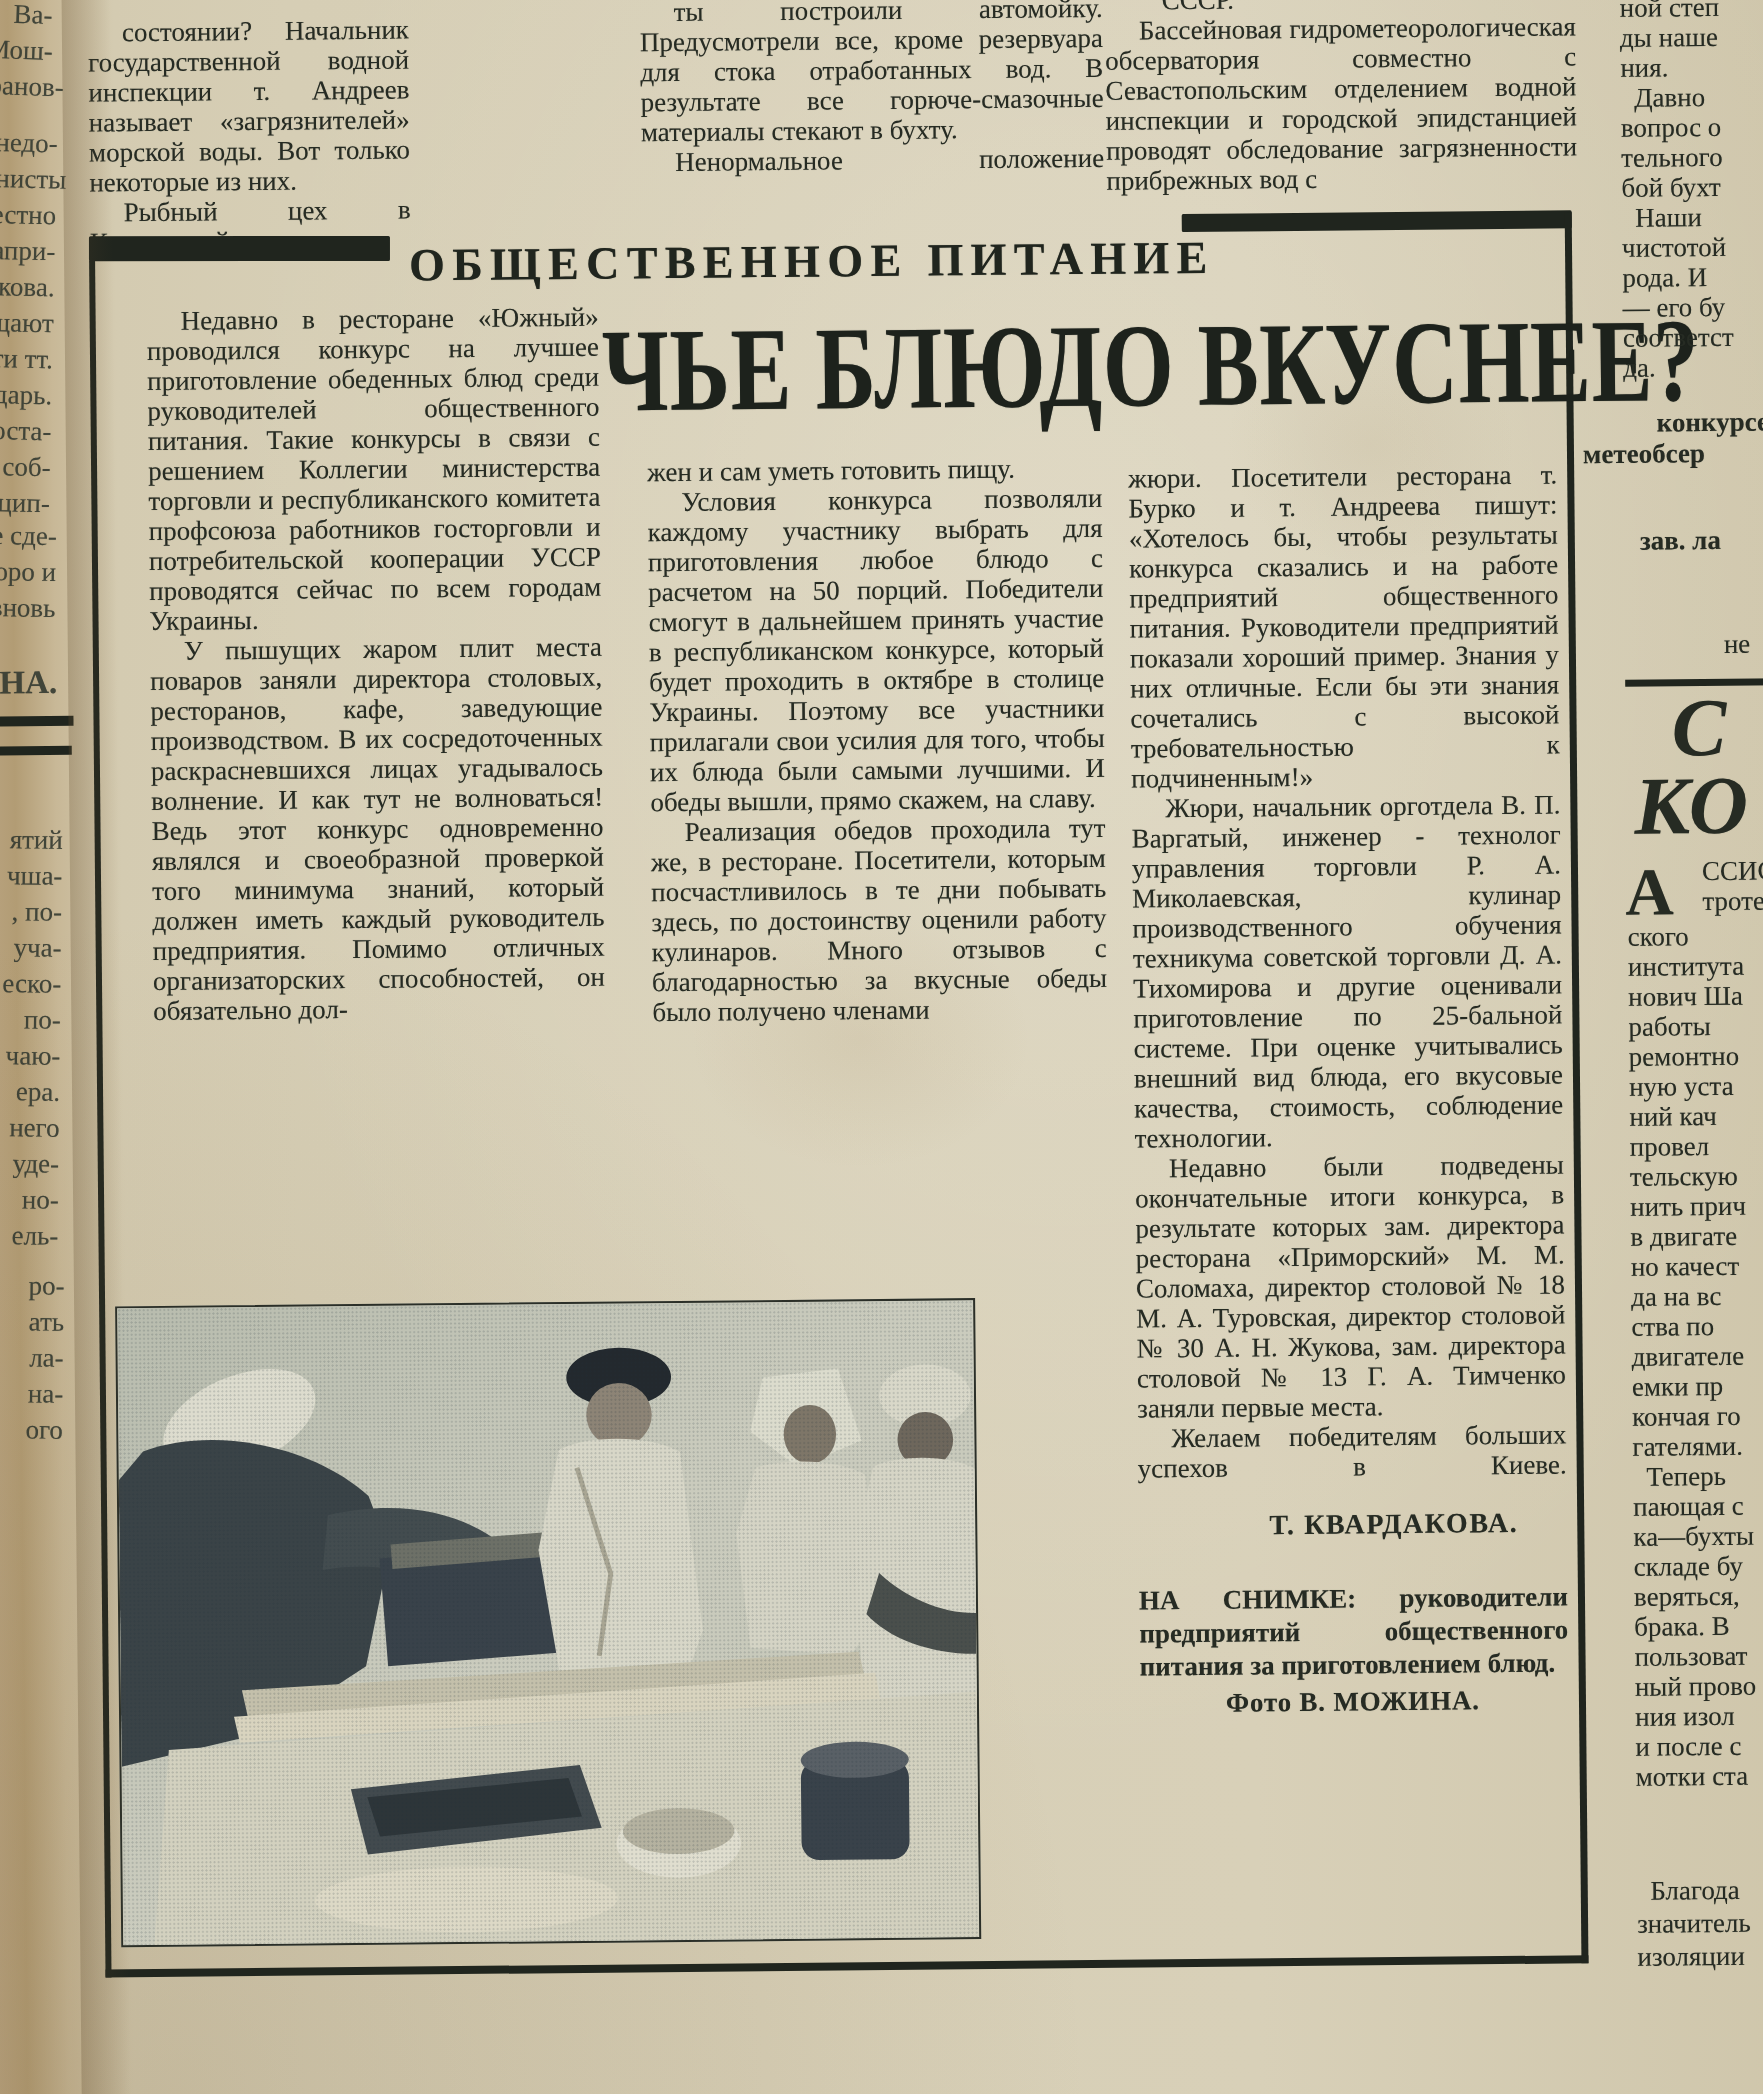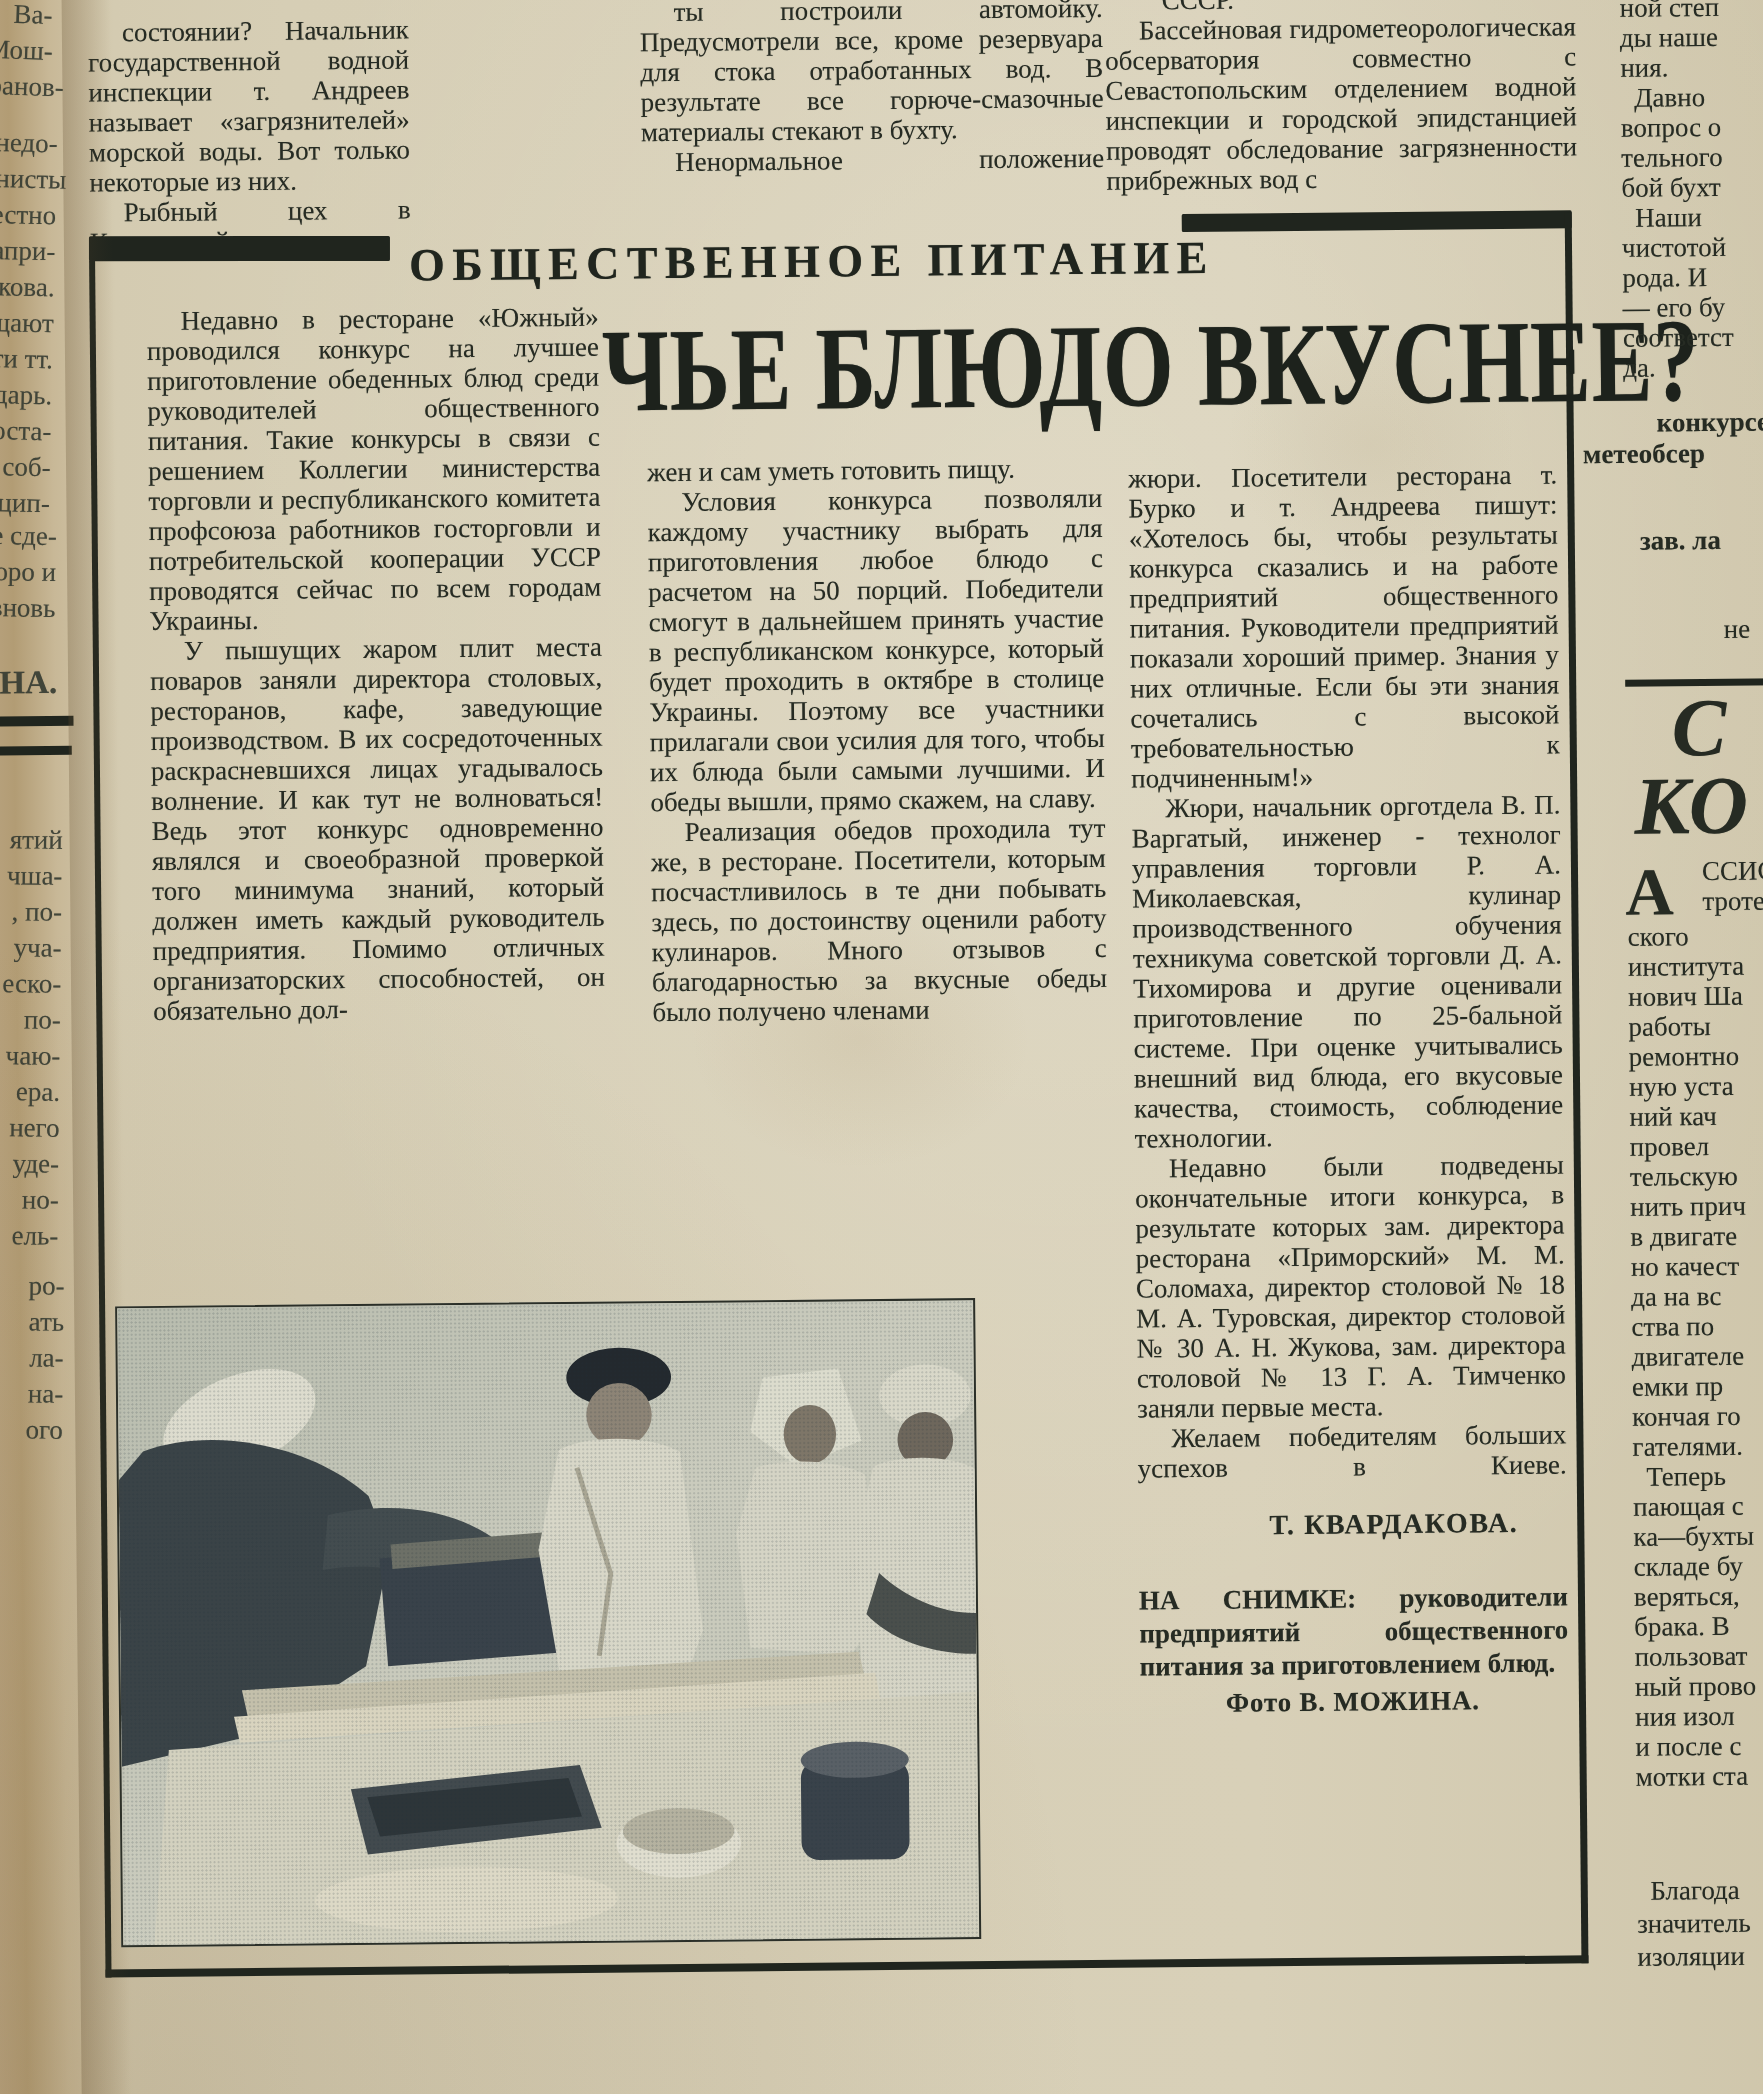--- a/index.html
+++ b/index.html
@@ -193,21 +193,21 @@
       <ellipse cx="896" cy="560" rx="66" ry="22" fill="#596066"></ellipse>
       <ellipse cx="420" cy="726" rx="185" ry="40" fill="#ddd9c6"></ellipse>
     </svg>
     <div class="halftone"></div>
   </div>
 
   <div class="rm" style="left:1661px;top:33px;width:245px;"><div class="ln">ной степ</div><div class="ln">ды наше</div><div class="ln">ния.</div><div class="ln">  Давно</div><div class="ln">вопрос о</div><div class="ln">тельного</div><div class="ln">бой бухт</div><div class="ln">  Наши</div><div class="ln">чистотой</div><div class="ln">рода. И</div><div class="ln">— его бу</div><div class="ln">соответст</div><div class="ln">да.</div></div>
   <div class="rm bold" style="left:1694px;top:448px;">конкурсе</div>
   <div class="rm bold" style="left:1620px;top:479px;">метеобсер</div>
   <div class="rm bold" style="left:1676px;top:566px;">зав. ла</div>
-  <div class="rm" style="left:1759px;top:655px;text-align:right;">не</div>
+  <div class="rm" style="left:1759px;top:670px;text-align:right;">не</div>
   <div class="rule" style="left:1660px;top:720px;width:172px;height:7.4px;"></div>
   <div class="rm ital" style="left:1706px;top:728px;font-size:82px;line-height:1;">С</div>
   <div class="rm ital" style="left:1668px;top:806px;font-size:82px;line-height:1;letter-spacing:2.5px;">КО</div>
   <div class="rm bold" style="left:1658px;top:899px;font-size:67px;line-height:1;">А</div>
   <div class="rm" style="left:1735px;top:897px;"><div class="ln">ССИС</div><div class="ln">троте</div></div>
   <div class="rm" style="left:1660px;top:962px;width:245px;"><div class="ln">ского</div><div class="ln">института</div><div class="ln">нович Ша</div><div class="ln">работы</div><div class="ln">ремонтно</div><div class="ln">ную уста</div><div class="ln">ний кач</div><div class="ln">провел</div><div class="ln">тельскую</div><div class="ln">нить прич</div><div class="ln">в двигате</div><div class="ln">но качест</div><div class="ln">да на вс</div><div class="ln">ства по</div><div class="ln">двигателе</div><div class="ln">емки пр</div><div class="ln">кончая го</div><div class="ln">гателями.</div><div class="ln">  Теперь</div><div class="ln">пающая с</div><div class="ln">ка—бухты</div><div class="ln">складе бу</div><div class="ln">веряться,</div><div class="ln">брака. В</div><div class="ln">пользоват</div><div class="ln">ный прово</div><div class="ln">ния изол</div><div class="ln">и после с</div><div class="ln">мотки ста</div></div>
   <div class="rm" style="left:1660px;top:1915px;width:245px;line-height:33px;"><div class="ln">  Благода</div><div class="ln">значитель</div><div class="ln">изоляции</div></div>
 
   <div class="ab" style="left:103px;top:0;width:49px;height:2160px;background:linear-gradient(90deg,rgba(95,75,45,.28),rgba(95,75,45,0));"></div>
 </div>

